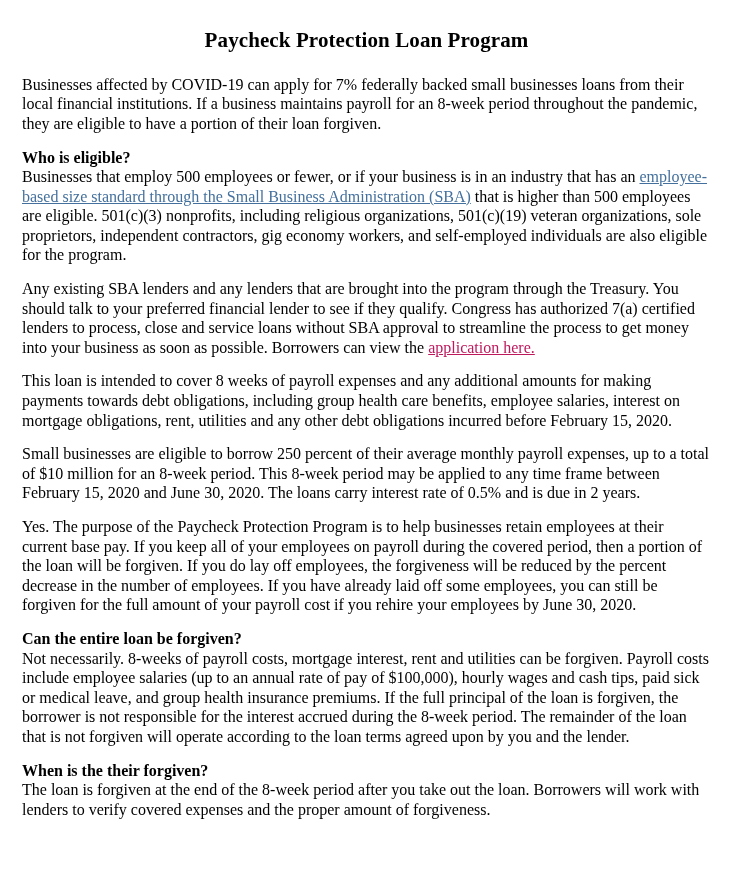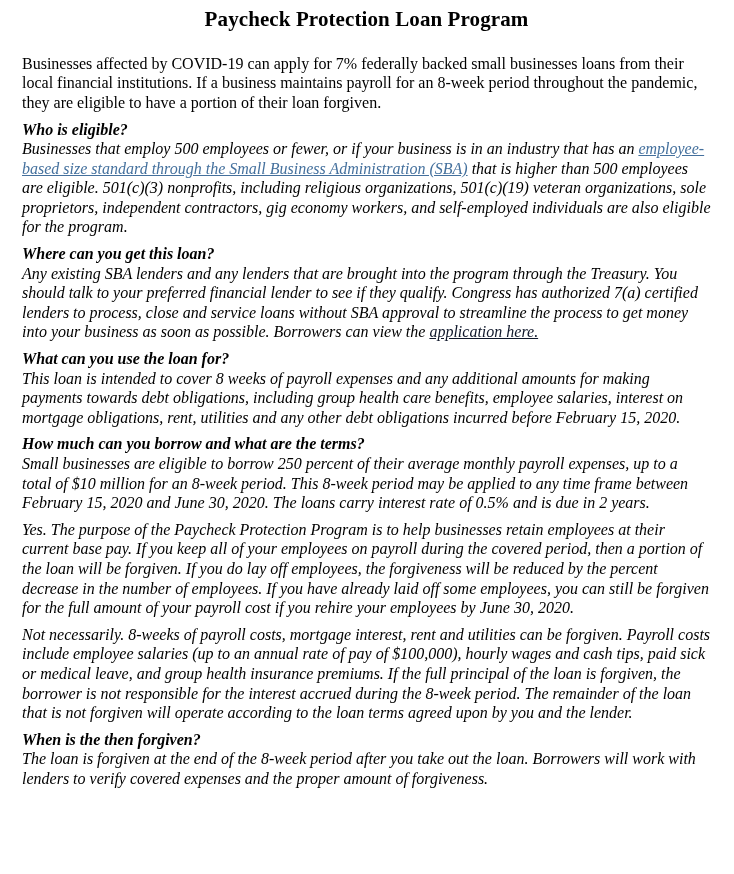--- a/index.html
+++ b/index.html
@@ -7,74 +7,72 @@
   body {
     width: 734px;
     height: 874px;
     overflow: hidden;
     font-family: "Liberation Serif", "DejaVu Serif", serif;
     font-size: 16px;
     line-height: 1.225;
     color: #000000;
   }
   .doc {
-    padding: 5px 23px 0 22px;
+    padding: 26px 23px 0 22px;
     width: 100%;
     height: 100%;
     background: #ffffff;
   }
   h1.doc-title {
     font-size: 21px;
     font-weight: bold;
     text-align: center;
     margin: 2px 0 21px 0;
     letter-spacing: 0.1px;
   }
   p.para { margin: 0; }
-  .section { margin-top: 7px; font-style: italic; }
+  .section { margin-top: 14px; }
   .heading { font-weight: bold; }
   a.link { text-decoration: underline; cursor: pointer; }
   a.link-sba { color: #44709D; }
-  a.link-app { color: #0f172a; }
+  a.link-app { color: #be185d; }
 </style>
 </head>
 <body>
 
 <div class="doc">
 
   <h1 class="doc-title">Paycheck Protection Loan Program</h1>
 
   <p class="para">Businesses affected by COVID-19 can apply for 7% federally backed small businesses loans from their local financial institutions. If a business maintains payroll for an 8-week period throughout the pandemic, they are eligible to have a portion of their loan forgiven.</p>
 
   <div class="section">
     <div class="heading">Who is eligible?</div>
     <p class="para"><span>Businesses that employ 500 employees or fewer, or if your business is in an industry that has an </span><a href="#" class="link link-sba">employee-based size standard through the Small Business Administration (SBA)</a><span> that is higher than 500 employees are eligible. 501(c)(3) nonprofits, including religious organizations, 501(c)(19) veteran organizations, sole proprietors, independent contractors, gig economy workers, and self-employed individuals are also eligible for the program.</span></p>
   </div>
 
   <div class="section">
-    <div class="heading">Where can you get this loan?</div>
     <p class="para"><span>Any existing SBA lenders and any lenders that are brought into the program through the Treasury. You should talk to your preferred financial lender to see if they qualify. Congress has authorized 7(a) certified lenders to process, close and service loans without SBA approval to streamline the process to get money into your business as soon as possible. Borrowers can view the </span><a href="#" class="link link-app">application here.</a><span></span></p>
   </div>
 
   <div class="section">
-    <div class="heading">What can you use the loan for?</div>
     <p class="para">This loan is intended to cover 8 weeks of payroll expenses and any additional amounts for making payments towards debt obligations, including group health care benefits, employee salaries, interest on mortgage obligations, rent, utilities and any other debt obligations incurred before February 15, 2020.</p>
   </div>
 
   <div class="section">
-    <div class="heading">How much can you borrow and what are the terms?</div>
     <p class="para">Small businesses are eligible to borrow 250 percent of their average monthly payroll expenses, up to a total of $10 million for an 8-week period. This 8-week period may be applied to any time frame between February 15, 2020 and June 30, 2020. The loans carry interest rate of 0.5% and is due in 2 years.</p>
   </div>
 
   <div class="section">
     <p class="para">Yes. The purpose of the Paycheck Protection Program is to help businesses retain employees at their current base pay. If you keep all of your employees on payroll during the covered period, then a portion of the loan will be forgiven. If you do lay off employees, the forgiveness will be reduced by the percent decrease in the number of employees. If you have already laid off some employees, you can still be forgiven for the full amount of your payroll cost if you rehire your employees by June 30, 2020.</p>
   </div>
 
   <div class="section">
+    <div class="heading">Can the entire loan be forgiven?</div>
     <p class="para">Not necessarily. 8-weeks of payroll costs, mortgage interest, rent and utilities can be forgiven. Payroll costs include employee salaries (up to an annual rate of pay of $100,000), hourly wages and cash tips, paid sick or medical leave, and group health insurance premiums. If the full principal of the loan is forgiven, the borrower is not responsible for the interest accrued during the 8-week period. The remainder of the loan that is not forgiven will operate according to the loan terms agreed upon by you and the lender.</p>
   </div>
 
   <div class="section">
-    <div class="heading">When is the then forgiven?</div>
+    <div class="heading">When is the their forgiven?</div>
     <p class="para">The loan is forgiven at the end of the 8-week period after you take out the loan. Borrowers will work with lenders to verify covered expenses and the proper amount of forgiveness.</p>
   </div>
 
 </div>
 
 </body></html>

